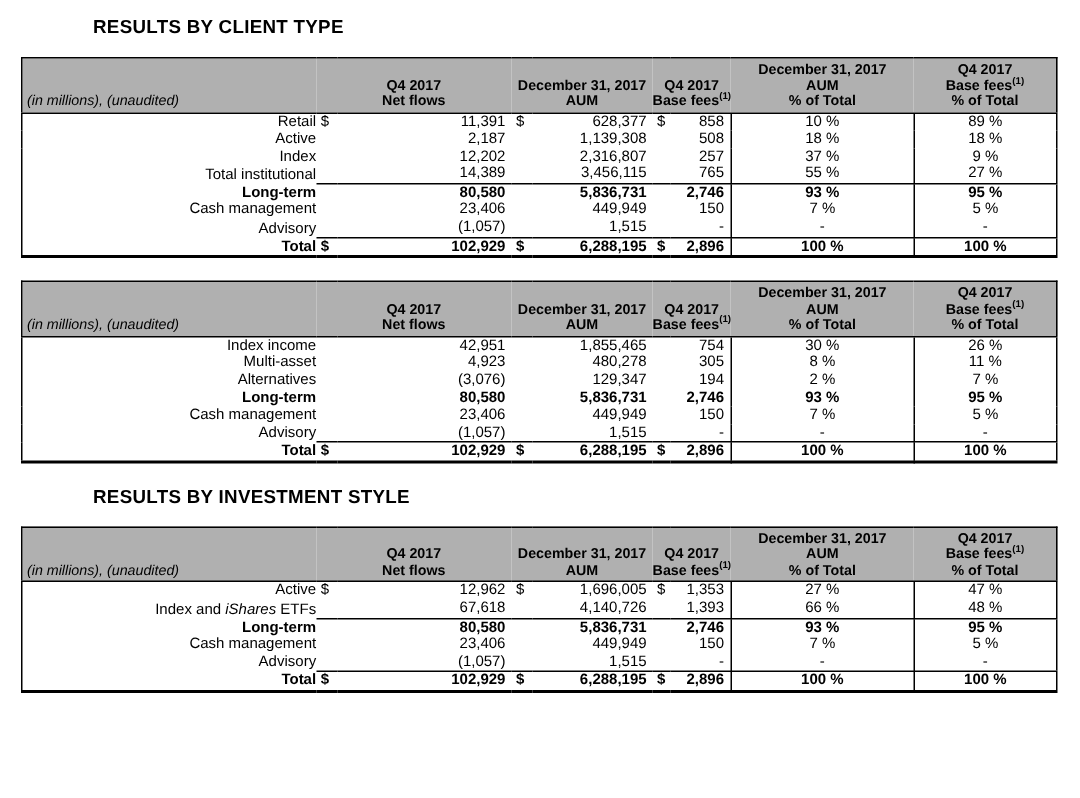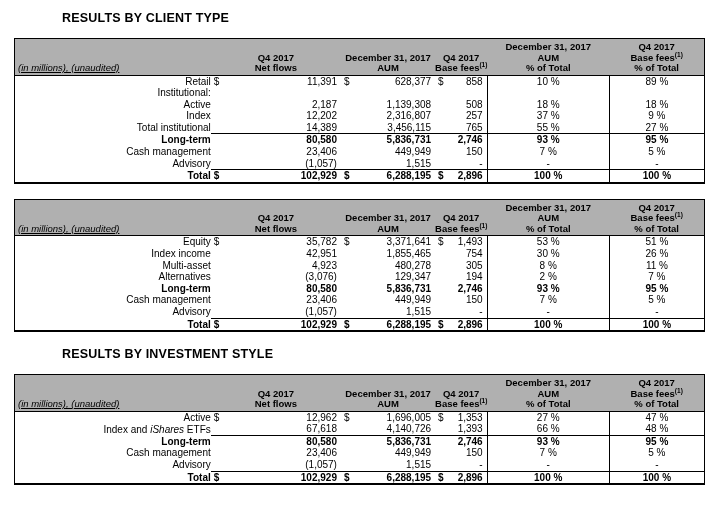--- a/index.html
+++ b/index.html
@@ -5,21 +5,21 @@
   html,body{margin:0;padding:0;background:#fff;}
   body{width:720px;height:532px;overflow:hidden;color:#000;
        font-family:"Liberation Sans","DejaVu Sans",sans-serif;}
   .page{padding:11px 15px 0 14px;}
   h2.sec-title{font-size:12.5px;font-weight:bold;margin:0 0 13px 0;letter-spacing:.2px;padding-left:48px;}
   table.results{border-collapse:collapse;table-layout:fixed;width:691px;margin:0 0 15px 0;
                 border:1px solid #000;border-bottom-width:2px;}
   thead th{font-weight:bold;font-size:9.5px;line-height:10.5px;vertical-align:bottom;
            padding:3px 0 1px 0;white-space:nowrap;border-bottom:1px solid #000;}
   th.h-lbl{text-align:left;padding-left:3px;}
-  th.h-lbl .im{font-style:italic;font-weight:normal;font-size:9.5px;text-decoration:underline;}
+  th.h-lbl .im{font-style:italic;font-weight:normal;font-size:9.5px;}
   .hl{text-align:center;}
   sup{font-size:6.5px;vertical-align:super;line-height:0;}
   tbody td{font-size:10px;line-height:11.6px;height:11.6px;padding:0;white-space:nowrap;
            vertical-align:bottom;}
   td.lbl{text-align:right;padding-left:22px;}
   td.lbl.ind{padding-left:52px;}
   td.dollar{text-align:left;padding-left:3px;}
   td.money{text-align:right;padding-right:4px;}
   td.pct{text-align:center;}
   td.v{border-right:1px solid #000;}
@@ -79,31 +79,20 @@
             <td class="dollar">$</td>
             <td class="money">11,391</td>
             <td class="dollar">$</td>
             <td class="money">628,377</td>
             <td class="dollar">$</td>
             <td class="money v">858</td>
             <td class="pct v">10 %</td>
             <td class="pct">89 %</td>
           </tr>
           <tr>
-            <td class="lbl"><span>Institutional:</span></td>
-            <td class="dollar"></td>
-            <td class="money"></td>
-            <td class="dollar"></td>
-            <td class="money"></td>
-            <td class="dollar"></td>
-            <td class="money v"></td>
-            <td class="pct v"></td>
-            <td class="pct"></td>
-          </tr>
-          <tr>
             <td class="lbl ind"><span>Active</span></td>
             <td class="dollar"></td>
             <td class="money">2,187</td>
             <td class="dollar"></td>
             <td class="money">1,139,308</td>
             <td class="dollar"></td>
             <td class="money v">508</td>
             <td class="pct v">18 %</td>
             <td class="pct">18 %</td>
           </tr>
@@ -211,31 +200,20 @@
             <div class="hl">% of Total</div>
           </th>
           <th>
             <div class="hl">Q4 2017</div>
             <div class="hl"><span>Base fees</span><sup>(1)</sup></div>
             <div class="hl">% of Total</div>
           </th>
         </tr>
       </thead>
       <tbody>
-          <tr>
-            <td class="lbl"><span>Equity</span></td>
-            <td class="dollar">$</td>
-            <td class="money">35,782</td>
-            <td class="dollar">$</td>
-            <td class="money">3,371,641</td>
-            <td class="dollar">$</td>
-            <td class="money v">1,493</td>
-            <td class="pct v">53 %</td>
-            <td class="pct">51 %</td>
-          </tr>
           <tr>
             <td class="lbl"><span>Index income</span></td>
             <td class="dollar"></td>
             <td class="money">42,951</td>
             <td class="dollar"></td>
             <td class="money">1,855,465</td>
             <td class="dollar"></td>
             <td class="money v">754</td>
             <td class="pct v">30 %</td>
             <td class="pct">26 %</td>

